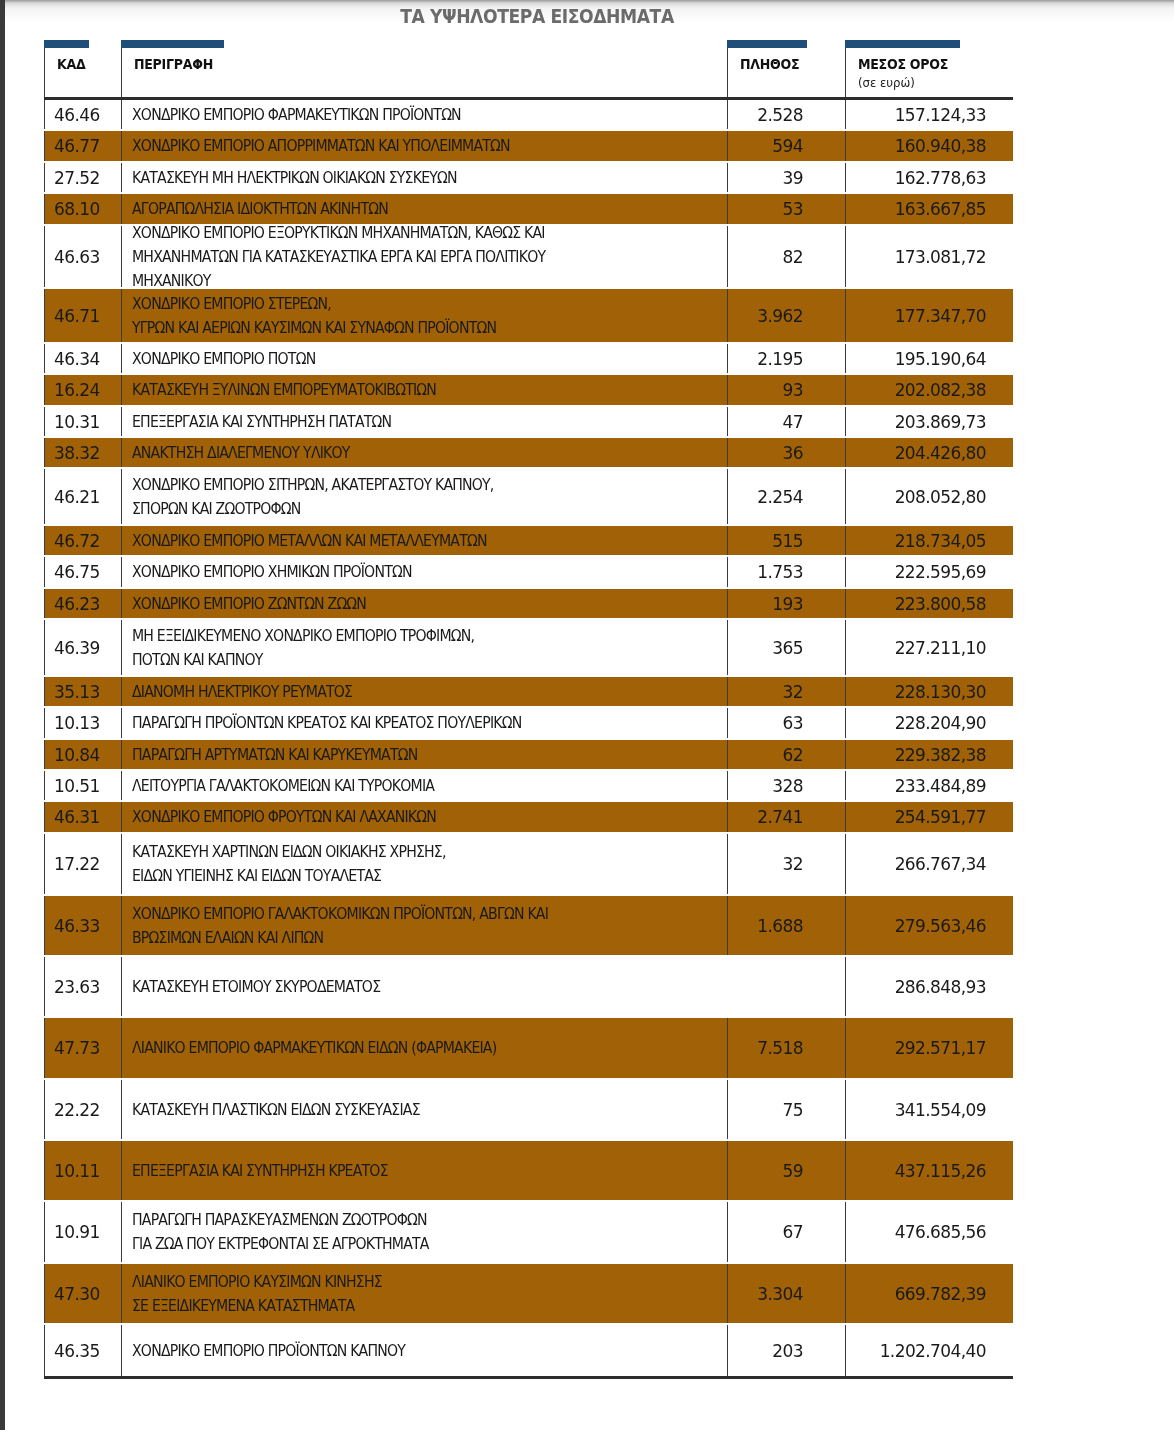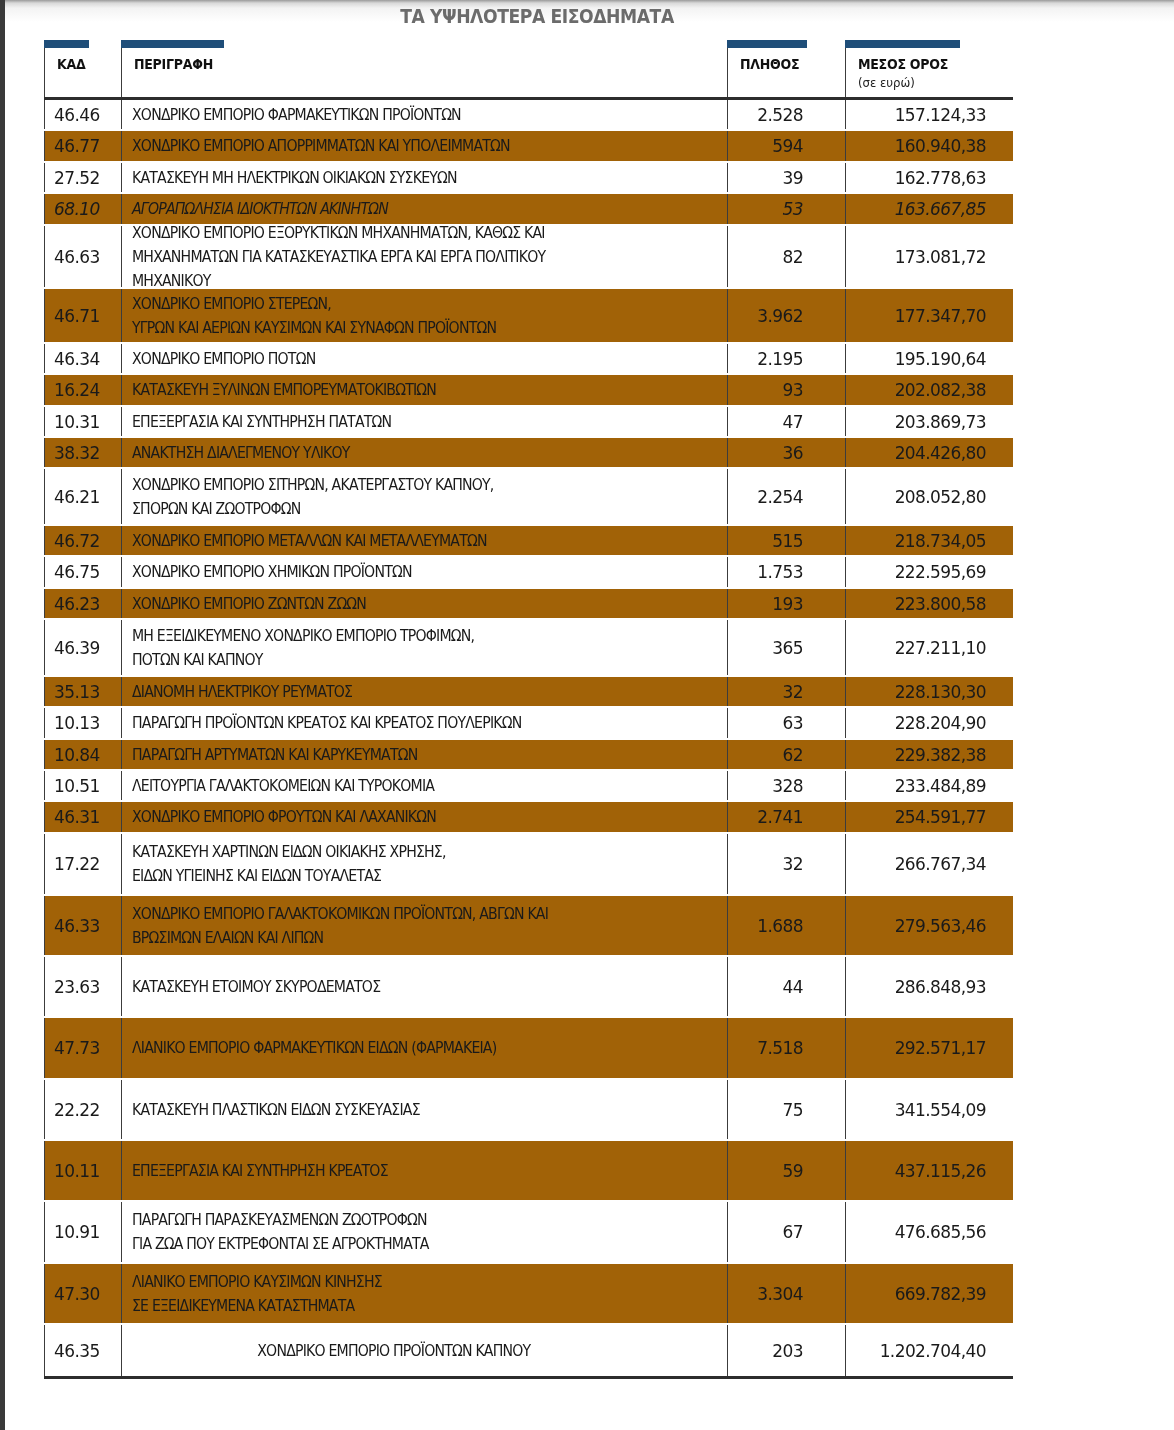--- a/index.html
+++ b/index.html
@@ -126,21 +126,21 @@
         <div class="cell desc"><span>ΧΟΝΔΡΙΚΟ ΕΜΠΟΡΙΟ ΑΠΟΡΡΙΜΜΑΤΩΝ ΚΑΙ ΥΠΟΛΕΙΜΜΑΤΩΝ</span></div>
         <div class="cell count">594</div>
         <div class="cell avg">160.940,38</div>
       </div>
       <div class="row" style="height: 31px;">
         <div class="cell kad">27.52</div>
         <div class="cell desc"><span>ΚΑΤΑΣΚΕΥΗ ΜΗ ΗΛΕΚΤΡΙΚΩΝ ΟΙΚΙΑΚΩΝ ΣΥΣΚΕΥΩΝ</span></div>
         <div class="cell count">39</div>
         <div class="cell avg">162.778,63</div>
       </div>
-      <div class="row alt" style="height: 32px; font-style: italic;">
+      <div class="row alt" style="height: 32px;">
         <div class="cell kad">68.10</div>
         <div class="cell desc"><span>ΑΓΟΡΑΠΩΛΗΣΙΑ ΙΔΙΟΚΤΗΤΩΝ ΑΚΙΝΗΤΩΝ</span></div>
         <div class="cell count">53</div>
         <div class="cell avg">163.667,85</div>
       </div>
       <div class="row" style="height: 63px;">
         <div class="cell kad">46.63</div>
         <div class="cell desc"><span>ΧΟΝΔΡΙΚΟ ΕΜΠΟΡΙΟ ΕΞΟΡΥΚΤΙΚΩΝ ΜΗΧΑΝΗΜΑΤΩΝ, ΚΑΘΩΣ ΚΑΙ
 ΜΗΧΑΝΗΜΑΤΩΝ ΓΙΑ ΚΑΤΑΣΚΕΥΑΣΤΙΚΑ ΕΡΓΑ ΚΑΙ ΕΡΓΑ ΠΟΛΙΤΙΚΟΥ
 ΜΗΧΑΝΙΚΟΥ</span></div>
@@ -250,21 +250,20 @@
       <div class="row alt" style="height: 61px;">
         <div class="cell kad">46.33</div>
         <div class="cell desc"><span>ΧΟΝΔΡΙΚΟ ΕΜΠΟΡΙΟ ΓΑΛΑΚΤΟΚΟΜΙΚΩΝ ΠΡΟΪΟΝΤΩΝ, ΑΒΓΩΝ ΚΑΙ
 ΒΡΩΣΙΜΩΝ ΕΛΑΙΩΝ ΚΑΙ ΛΙΠΩΝ</span></div>
         <div class="cell count">1.688</div>
         <div class="cell avg">279.563,46</div>
       </div>
       <div class="row" style="height: 61px;">
         <div class="cell kad">23.63</div>
         <div class="cell desc"><span>ΚΑΤΑΣΚΕΥΗ ΕΤΟΙΜΟΥ ΣΚΥΡΟΔΕΜΑΤΟΣ</span></div>
-        <div class="cell count">44</div>
         <div class="cell avg">286.848,93</div>
       </div>
       <div class="row alt" style="height: 62px; text-decoration: underline;">
         <div class="cell kad">47.73</div>
         <div class="cell desc"><span>ΛΙΑΝΙΚΟ ΕΜΠΟΡΙΟ ΦΑΡΜΑΚΕΥΤΙΚΩΝ ΕΙΔΩΝ (ΦΑΡΜΑΚΕΙΑ)</span></div>
         <div class="cell count">7.518</div>
         <div class="cell avg">292.571,17</div>
       </div>
       <div class="row" style="height: 61px;">
         <div class="cell kad">22.22</div>
@@ -285,21 +284,21 @@
         <div class="cell count">67</div>
         <div class="cell avg">476.685,56</div>
       </div>
       <div class="row alt" style="height: 61px;">
         <div class="cell kad">47.30</div>
         <div class="cell desc"><span>ΛΙΑΝΙΚΟ ΕΜΠΟΡΙΟ ΚΑΥΣΙΜΩΝ ΚΙΝΗΣΗΣ
 ΣΕ ΕΞΕΙΔΙΚΕΥΜΕΝΑ ΚΑΤΑΣΤΗΜΑΤΑ</span></div>
         <div class="cell count">3.304</div>
         <div class="cell avg">669.782,39</div>
       </div>
-      <div class="row" style="height: 53px; text-align: center;">
+      <div class="row" style="height: 53px;">
         <div class="cell kad">46.35</div>
         <div class="cell desc"><span>ΧΟΝΔΡΙΚΟ ΕΜΠΟΡΙΟ ΠΡΟΪΟΝΤΩΝ ΚΑΠΝΟΥ</span></div>
         <div class="cell count">203</div>
         <div class="cell avg">1.202.704,40</div>
       </div>
     </div>
   <div class="bottom-rule"></div>
 </div>
 
 </body></html>

